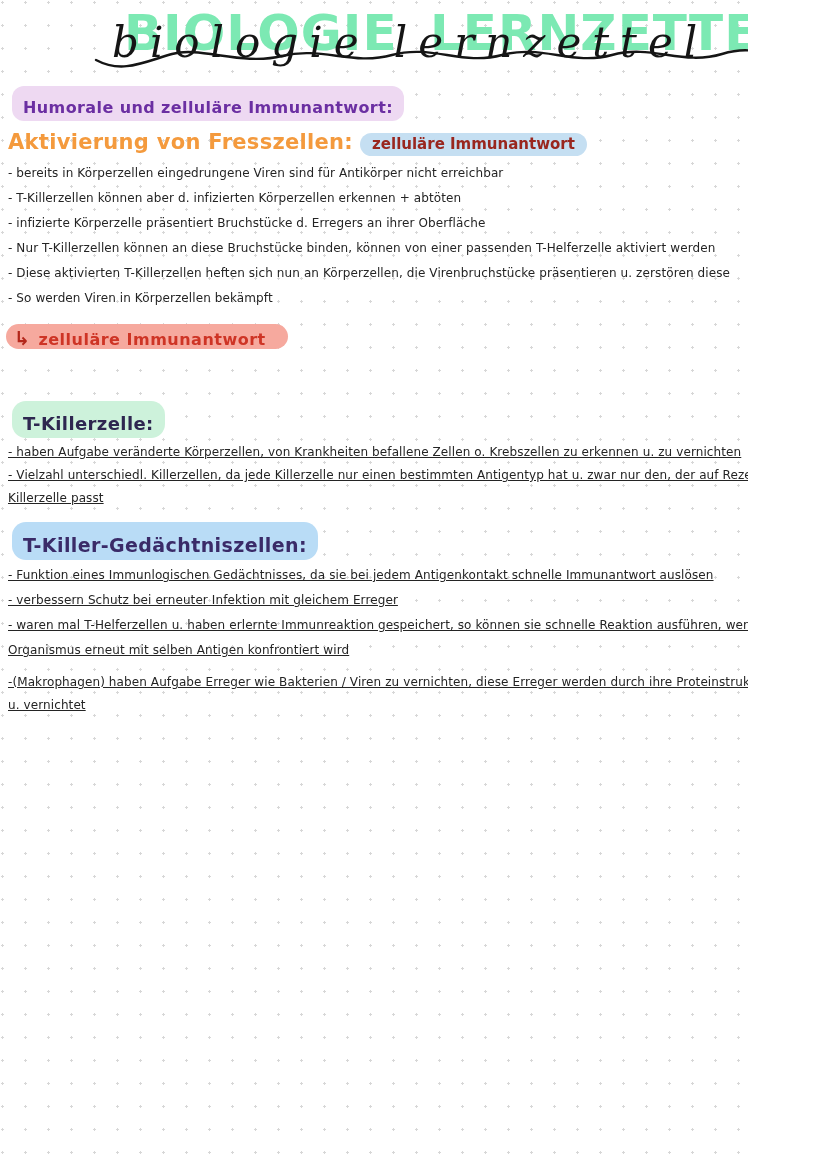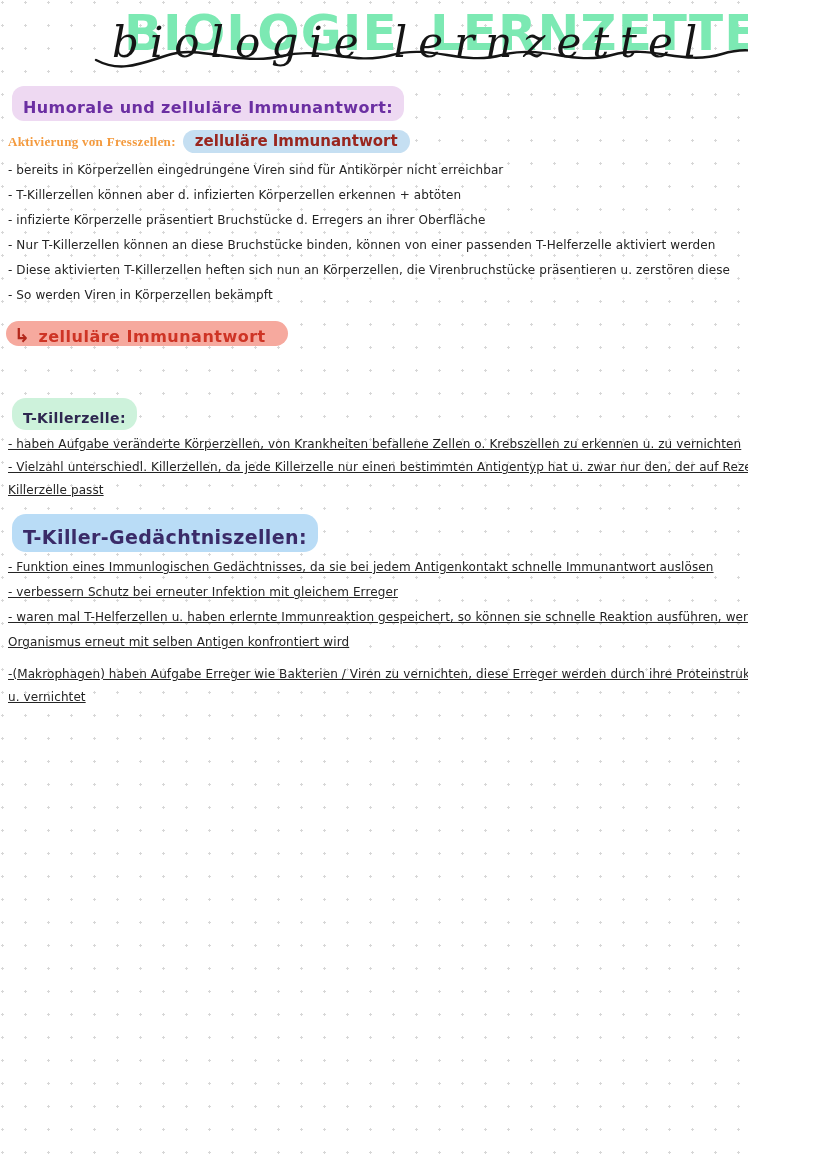--- a/index.html
+++ b/index.html
@@ -53,23 +53,22 @@
     background: #eed9f2;
     color: #6b2fa2;
     font-size: 16px; font-weight: bold;
     letter-spacing: 0.4px;
   }
 
   
   .activation-row { margin: 9px 0 0 8px; }
   .activation-label {
     color: #f49a3d;
-    font-size: 13px; font-weight: bold;
+    font-size: 21px; font-weight: bold;
     letter-spacing: 0.3px;
-    font-family: Liberation Serif, serif;
   }
   .activation-tag {
     background: #c5dff2;
     color: #99261e;
     font-size: 15px; font-weight: bold;
     padding: 2px 12px 3px 12px;
     margin-left: 2px;
   }
 
   
@@ -99,21 +98,21 @@
     color: #b3271b;
     margin-right: 8px;
   }
 
   
   .sec-heading-row { margin-left: 12px; }
   .sec-killer { margin-top: 52px; }
   .killer-h {
     background: #cdf2db;
     color: #2e2750;
-    font-size: 14px; font-weight: bold;
+    font-size: 18px; font-weight: bold;
     letter-spacing: 0.4px;
     border-radius: 14px;
   }
   .sec-ged { margin-top: 12px; }
   .ged-h {
     background: #b9dcf6;
     color: #3a2b68;
     font-size: 19px; font-weight: bold;
     letter-spacing: 0.4px;
     border-radius: 14px;

